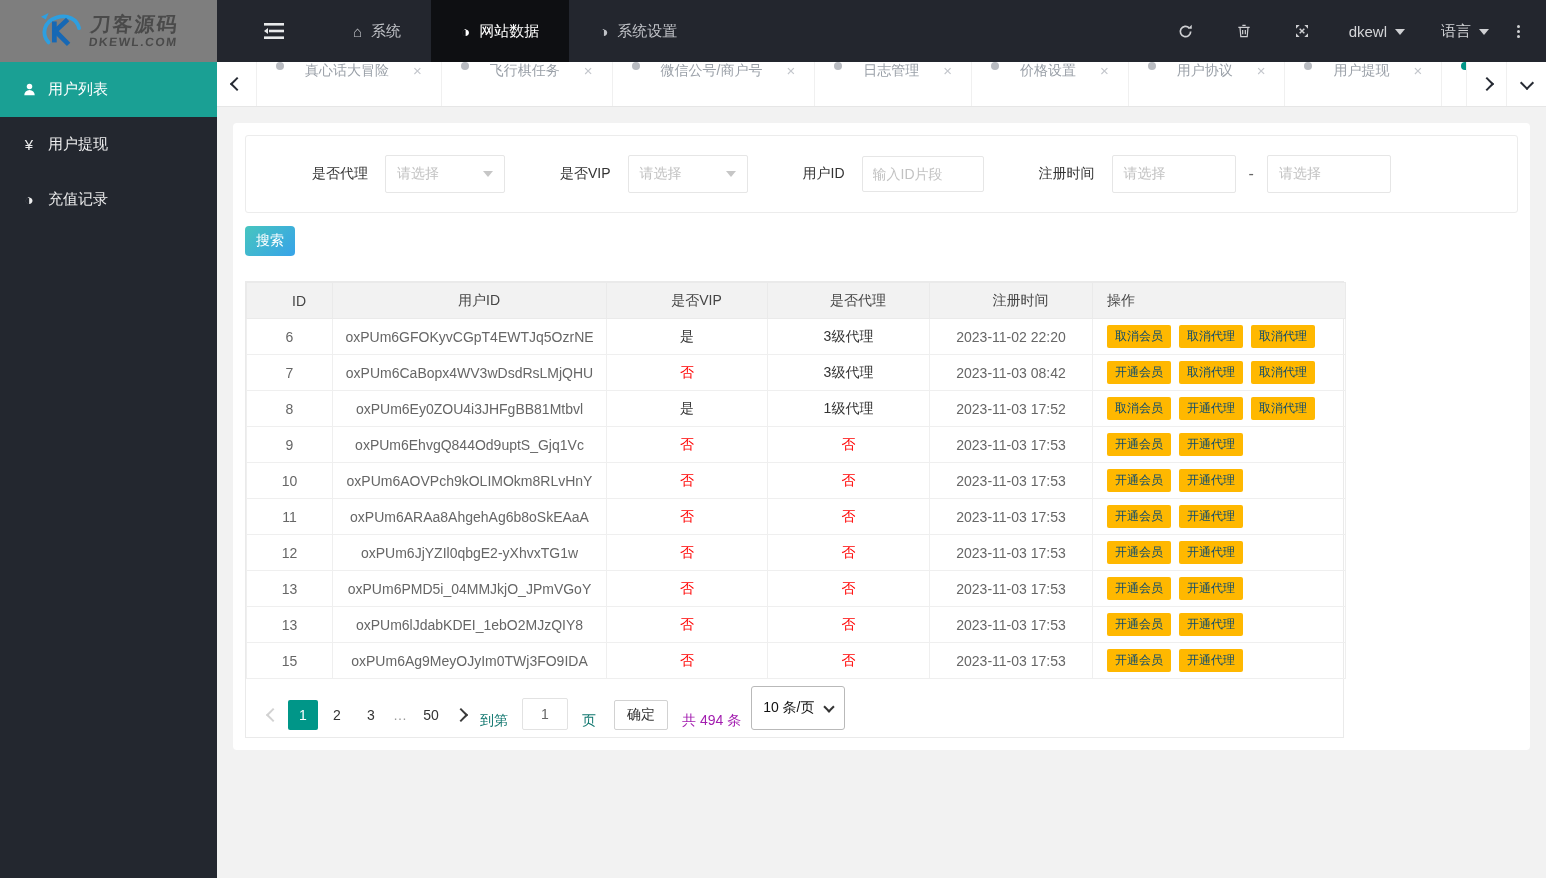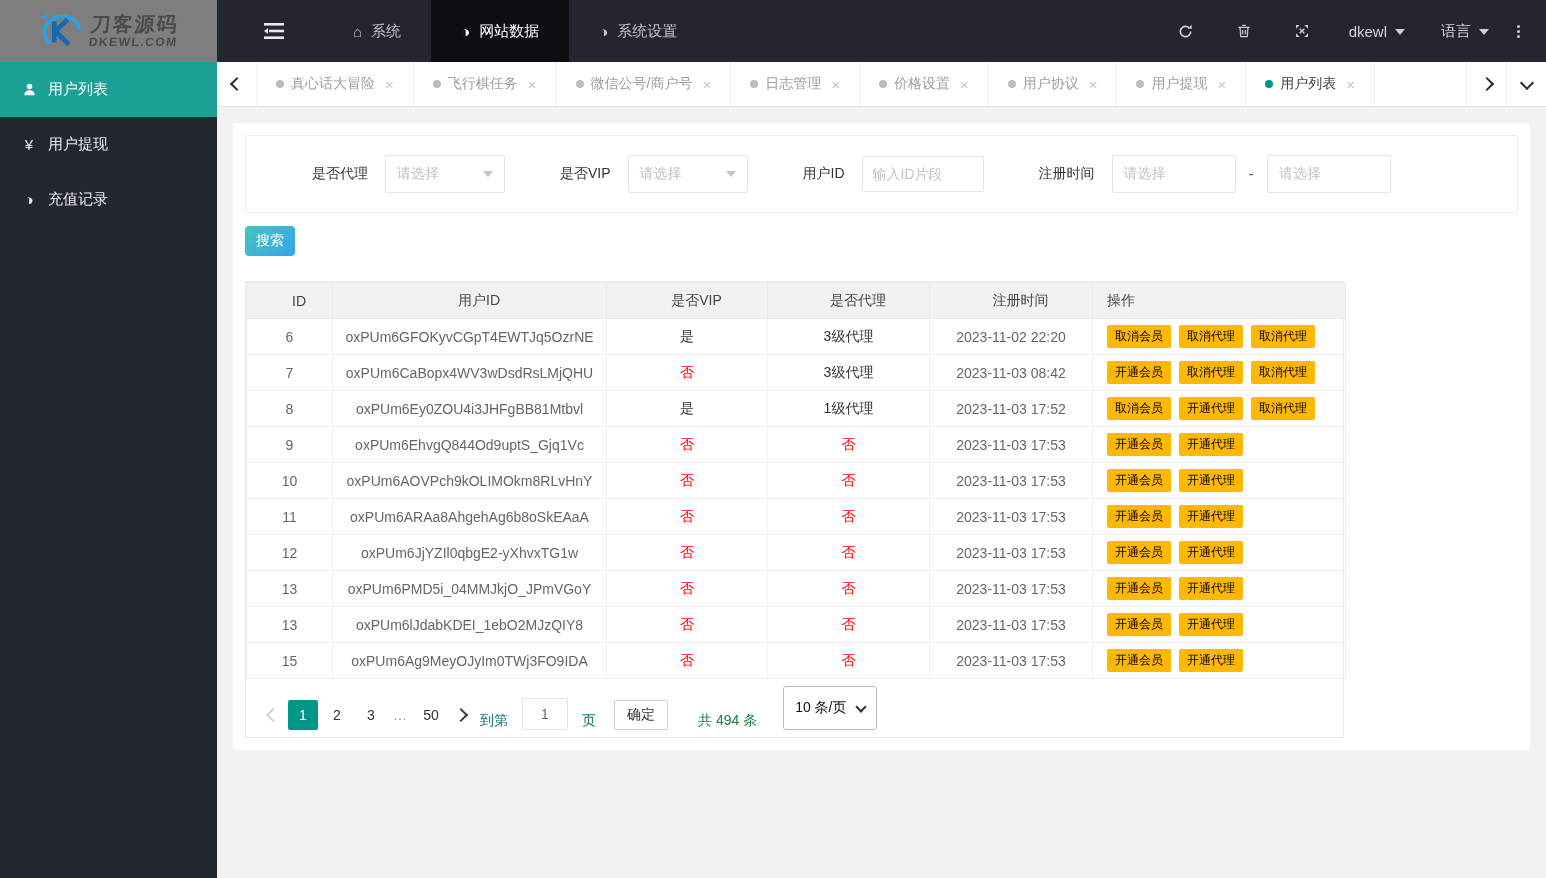--- a/index.html
+++ b/index.html
@@ -30,21 +30,21 @@
   
   .sidebar{position:absolute;top:62px;left:0;bottom:0;width:217px;background:#23272f;}
   .side-item{height:55px;display:flex;align-items:center;gap:11px;padding-left:21px;color:#ededee;font-size:15px;cursor:pointer;}
   .side-item.active{background:var(--teal,#1aa094);color:#fff;}
   .side-item .icn{width:16px;}
   
   .tabbar{position:absolute;left:217px;top:62px;right:0;height:45px;background:#fff;border-bottom:1px solid #e6e6e6;display:flex;align-items:stretch;box-sizing:border-box;}
   .tab-nav-btn{width:39px;display:flex;align-items:center;justify-content:center;color:#262a33;cursor:pointer;border-right:1px solid #f0f0f0;}
   .tab-nav-btn.rb{border-right:none;border-left:1px solid #f0f0f0;}
   .tabs{display:flex;align-items:stretch;flex:1;overflow:hidden;}
-  .tab{display:flex;align-items:center;gap:7px;padding:0 19px;font-size:14px;color:#9aa0a8;border-right:1px solid #f0f0f0;cursor:pointer;white-space:nowrap;}
+  .tab{display:flex;gap:21px;padding:0 19px;font-size:14px;color:#9aa0a8;border-right:1px solid #f0f0f0;cursor:pointer;white-space:nowrap;}
   .tab .dot{width:8px;height:8px;border-radius:50%;background:#b9bcc2;}
   .tab .close{color:#c3c6cc;font-size:15px;margin-left:3px;}
   .tab.active{color:#3a3e46;}
   .tab.active .dot{background:var(--page-active,#009688);}
   .chev{display:inline-block;width:8px;height:8px;border-left:2px solid currentColor;border-bottom:2px solid currentColor;}
   .chev-left{transform:rotate(45deg);}
   .chev-right{transform:rotate(225deg);}
   .chev-down{transform:rotate(-45deg);margin-top:-3px;}
   
   .content{position:absolute;left:217px;top:107px;right:0;bottom:0;padding:16px 16px;box-sizing:border-box;}
@@ -61,33 +61,33 @@
   .dash{color:#666;margin:0 13px;}
   .search-btn{margin-top:13px;border:none;width:50px;height:30px;border-radius:4px;color:#fff;font-size:14px;font-family:inherit;cursor:pointer;background:linear-gradient(135deg,var(--search-from,#47c5bf),var(--search-to,#37a3e9));}
   
   .table-wrap{margin-top:25px;width:1099px;border:1px solid #eaeaea;box-sizing:border-box;}
   table{border-collapse:collapse;width:100%;table-layout:fixed;font-size:14px;}
   th{background:#f2f2f2;color:#454545;font-weight:400;height:33px;border:1px solid #eaeaea;text-align:center;padding-left:20px;}
   td{height:33px;border:1px solid #efefef;text-align:center;color:#666;overflow:hidden;white-space:nowrap;}
   th.left,td.left{text-align:left;padding-left:14px;}
   td .pos{color:#333;}
   td .neg{color:var(--negative,#ff0000);}
-  .act-btn{display:inline-block;background:var(--action,#ffb800);color:#000000;font-size:12px;padding:4px 8px;border-radius:2px;margin-right:8px;border:none;cursor:pointer;font-family:inherit;line-height:1.2;}
+  .act-btn{display:inline-block;background:var(--action,#ffb800);color:#0c4a6e;font-size:12px;padding:4px 8px;border-radius:2px;margin-right:8px;border:none;cursor:pointer;font-family:inherit;line-height:1.2;}
   
   .pagination{display:flex;align-items:flex-end;padding:7px 14px;font-size:14px;background:#fff;}
   .pg-prev,.pg-next{display:flex;align-items:center;justify-content:center;width:26px;height:30px;cursor:pointer;}
   .pg-prev{color:#d2d2d2;}
   .pg-next{color:#3a3a3a;}
   .page{display:inline-block;min-width:30px;height:30px;line-height:30px;text-align:center;color:#333;margin:0 2px;border-radius:2px;cursor:pointer;}
   .page.active{background:var(--page-active,#009688);color:#fff;}
   .ellip{display:inline-block;min-width:26px;text-align:center;color:#999;letter-spacing:2px;}
   .pg-goto-label{color:#0f766e;margin:0 6px;}
   .pg-input{width:40px;height:28px;border:1px solid #e2e2e2;border-radius:2px;text-align:center;color:#666;font-size:14px;margin:0 8px;font-family:inherit;}
   .pg-confirm{height:30px;padding:0 12px;margin:1px 10px 0 12px;background:#fff;border:1px solid #d2d2d2;border-radius:2px;color:#333;font-size:14px;cursor:pointer;font-family:inherit;}
-  .pg-total{color:#15803d;margin:0 20px;}
+  .pg-total{color:#a21caf;margin:0 4px;}
   .pg-size{display:flex;align-items:center;gap:10px;height:44px;border:1px solid #b9b9b9;border-radius:3px;padding:0 11px;color:#111;cursor:pointer;margin-left:6px;box-sizing:border-box;}
   .pg-size .chev{width:6px;height:6px;border-width:2px;color:#333;}
 </style>
 </head>
 <body>
 
 <header class="topbar">
   <div class="logo">
     <svg width="44" height="40" viewBox="0 0 46 42">
       <path d="M10 33 C2 25 5 11 18 7 C30 3 40 9 42 18" fill="none" stroke="#2e9fe0" stroke-width="4" stroke-linecap="round"></path>

